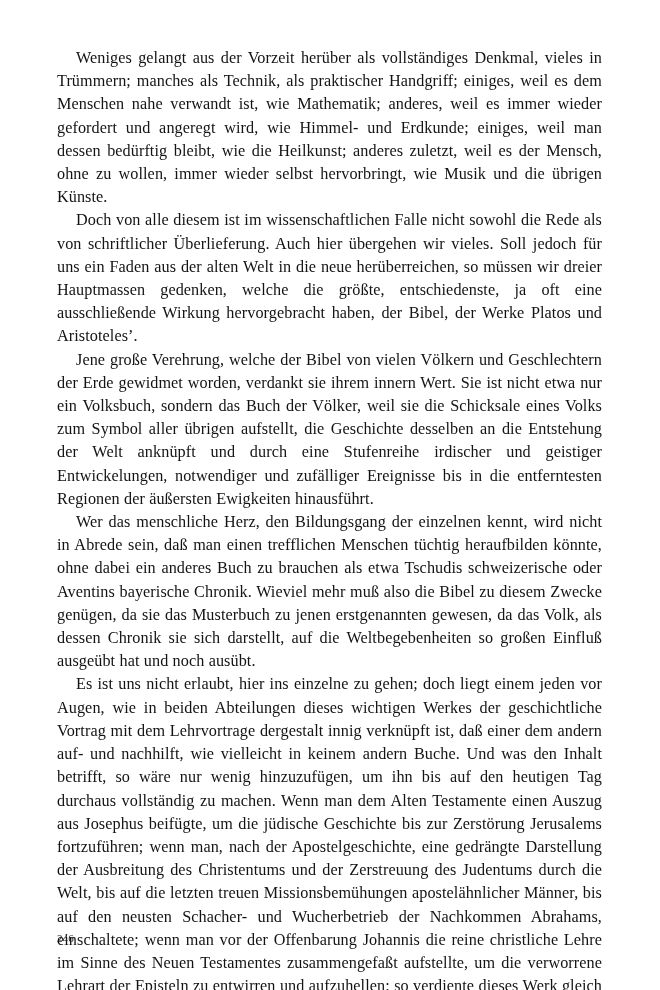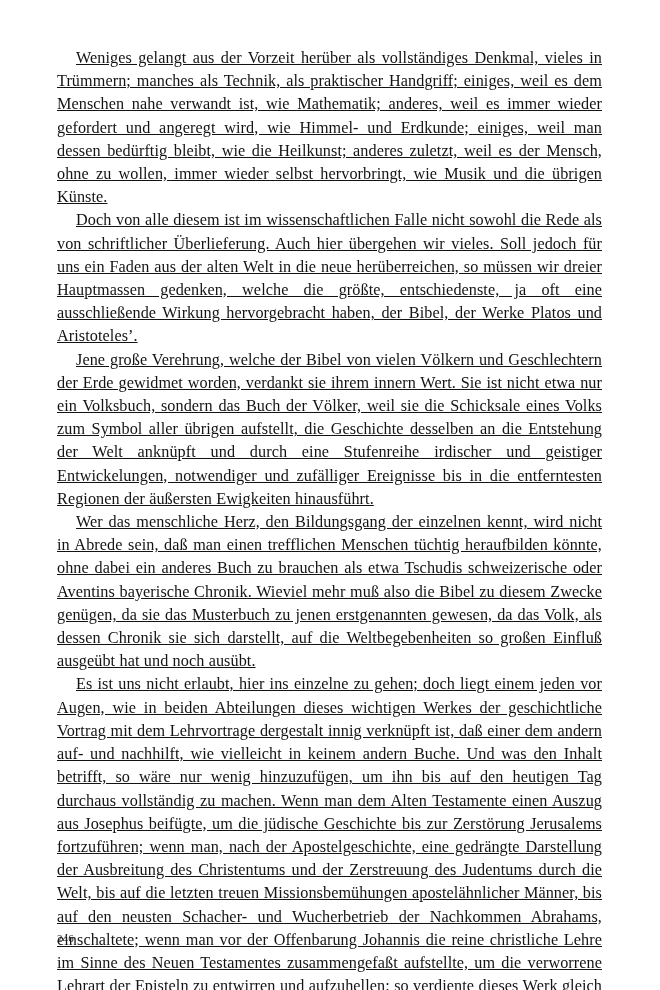--- a/index.html
+++ b/index.html
@@ -36,21 +36,20 @@
     font-size: 16.2px;
     line-height: 23.2px;
     text-align: justify;
     text-justify: inter-word;
     text-indent: 19px;
     hyphens: manual;
     -webkit-hyphens: manual;
     word-spacing: 0.01em;
     letter-spacing: 0.005em;
     color: #131313;
-    text-decoration: underline;
   }
   .para.continues::after {
     content: "";
     display: inline-block;
     width: 100%;
     height: 0;
   }
 
   .folio {
     position: absolute;

